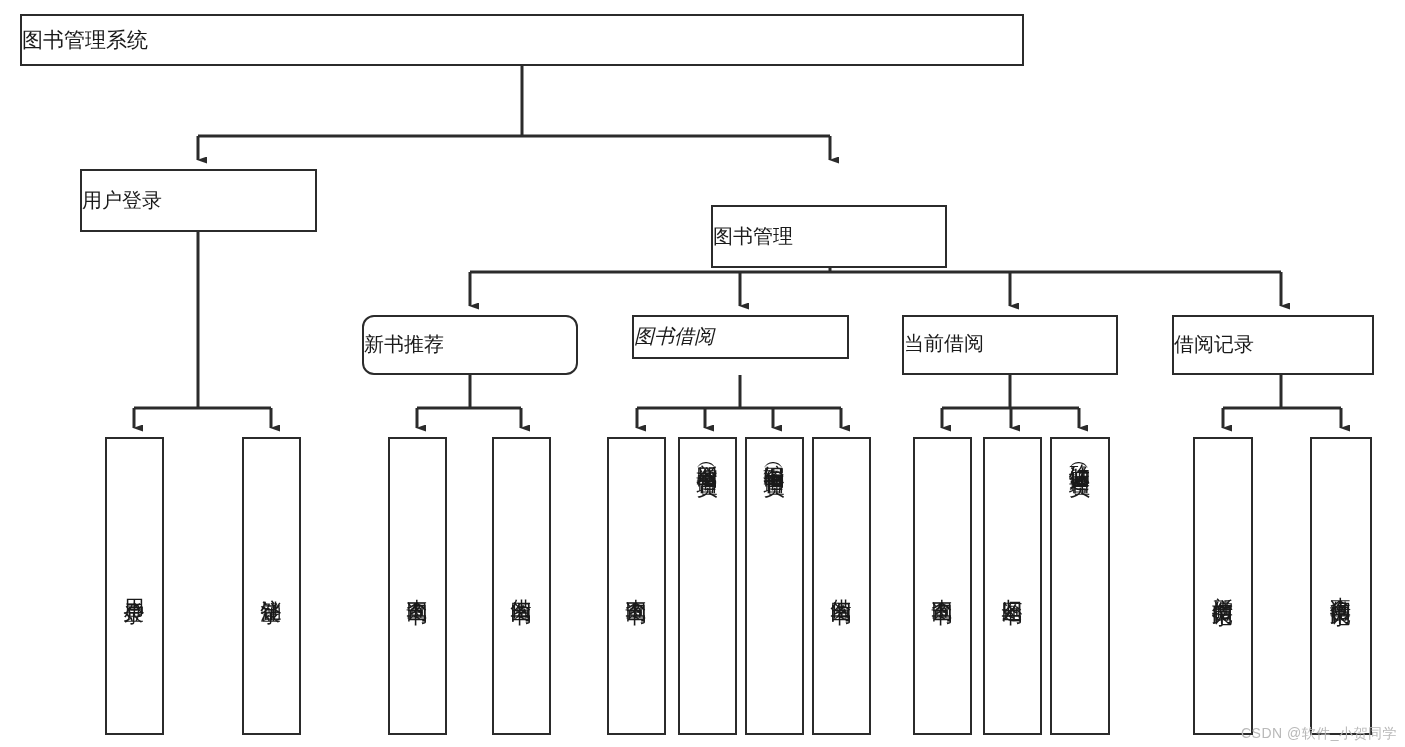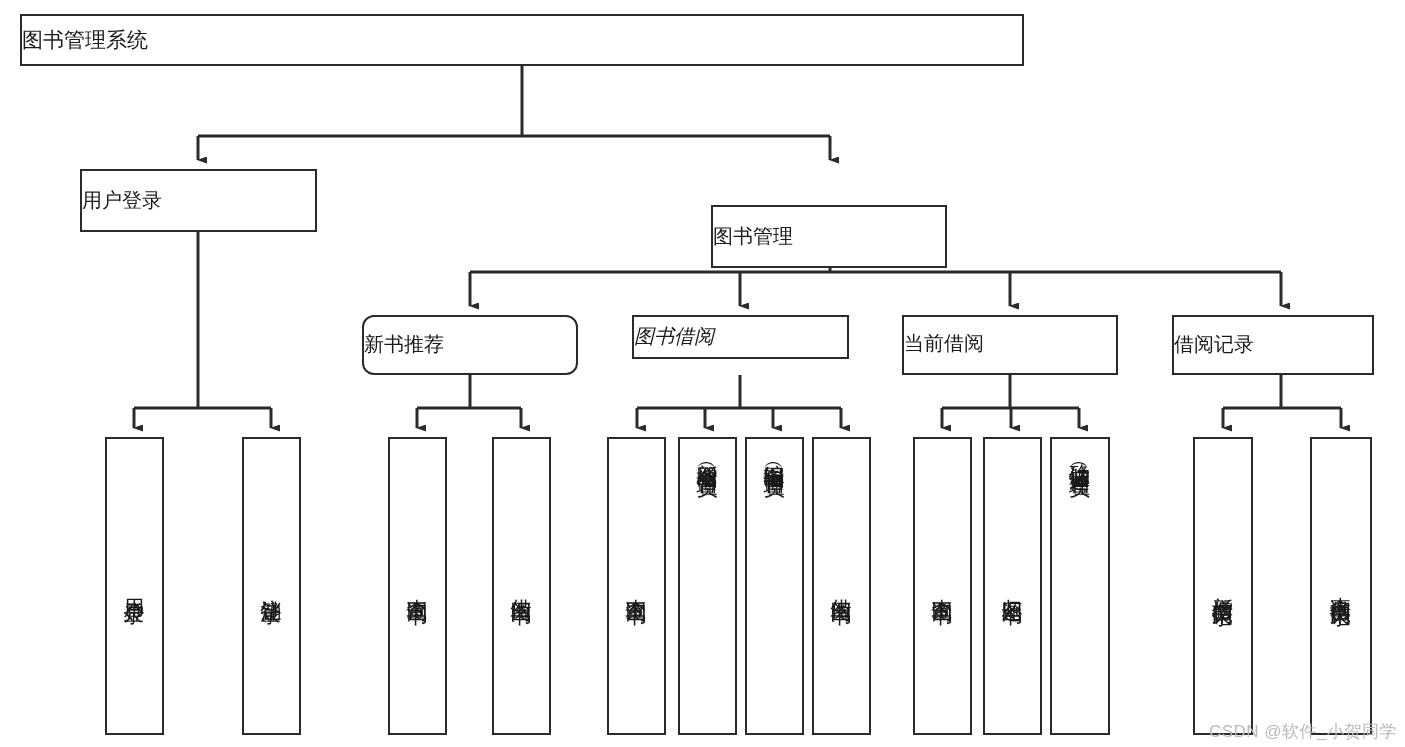--- a/index.html
+++ b/index.html
@@ -57,21 +57,21 @@
     padding-top: 8px;
   }
   .leaf.center-leaf {
     align-items: center;
     padding-top: 0;
   }
   #watermark {
     position: absolute;
     right: 8px;
     bottom: 4px;
-    font-size: 17px;
+    font-size: 14px;
     color: #b9b9b9;
     letter-spacing: 0.5px;
     white-space: nowrap;
     pointer-events: none;
   }
 </style>
 </head>
 <body>
 
 <div id="diagram-root">

